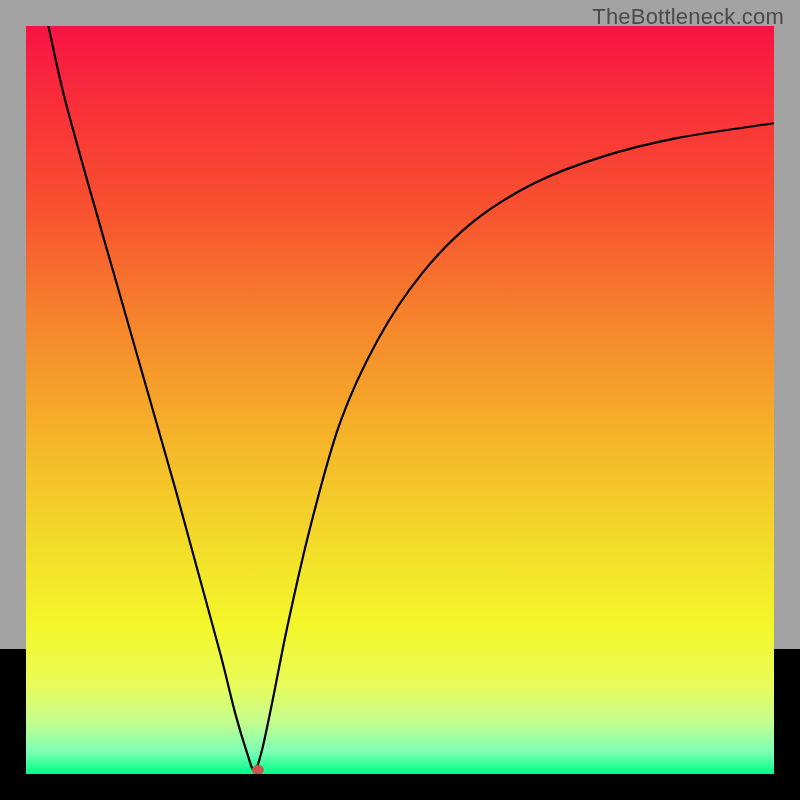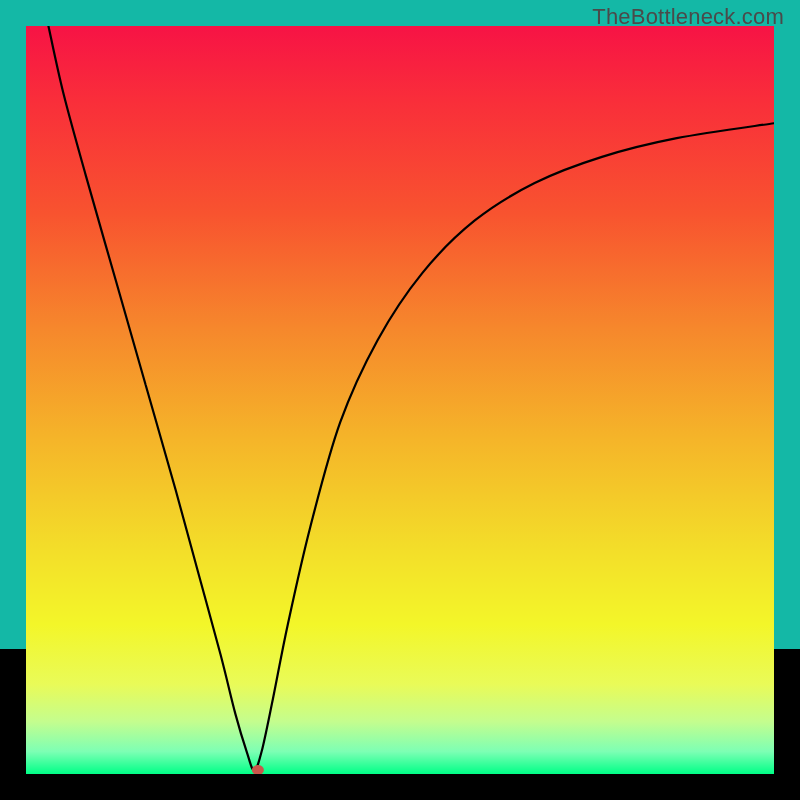--- a/index.html
+++ b/index.html
@@ -8,21 +8,21 @@
     width: 800px;
     height: 800px;
     background: #000;
     font-family: Arial, Helvetica, sans-serif;
     overflow: hidden;
   }
   .outer {
     position: relative;
     width: 800px;
     height: 649px;
-    background: #14b8a6;
+    background: #a3a3a3;
   }
   .watermark {
     position: absolute;
     top: 4px;
     right: 16px;
     color: #4a4a4a;
     font-size: 22px;
     font-weight: 500;
     letter-spacing: 0.2px;
     user-select: none;

